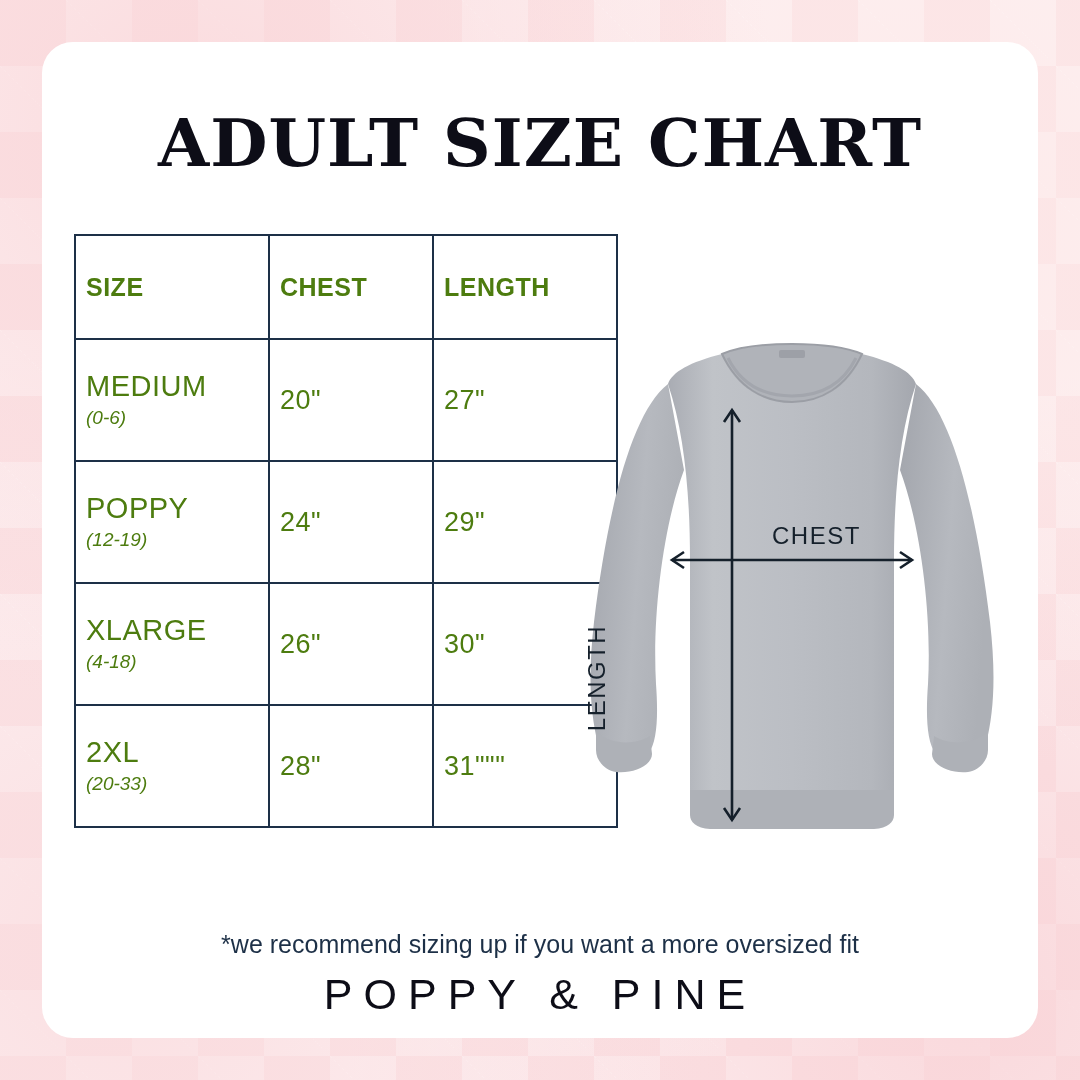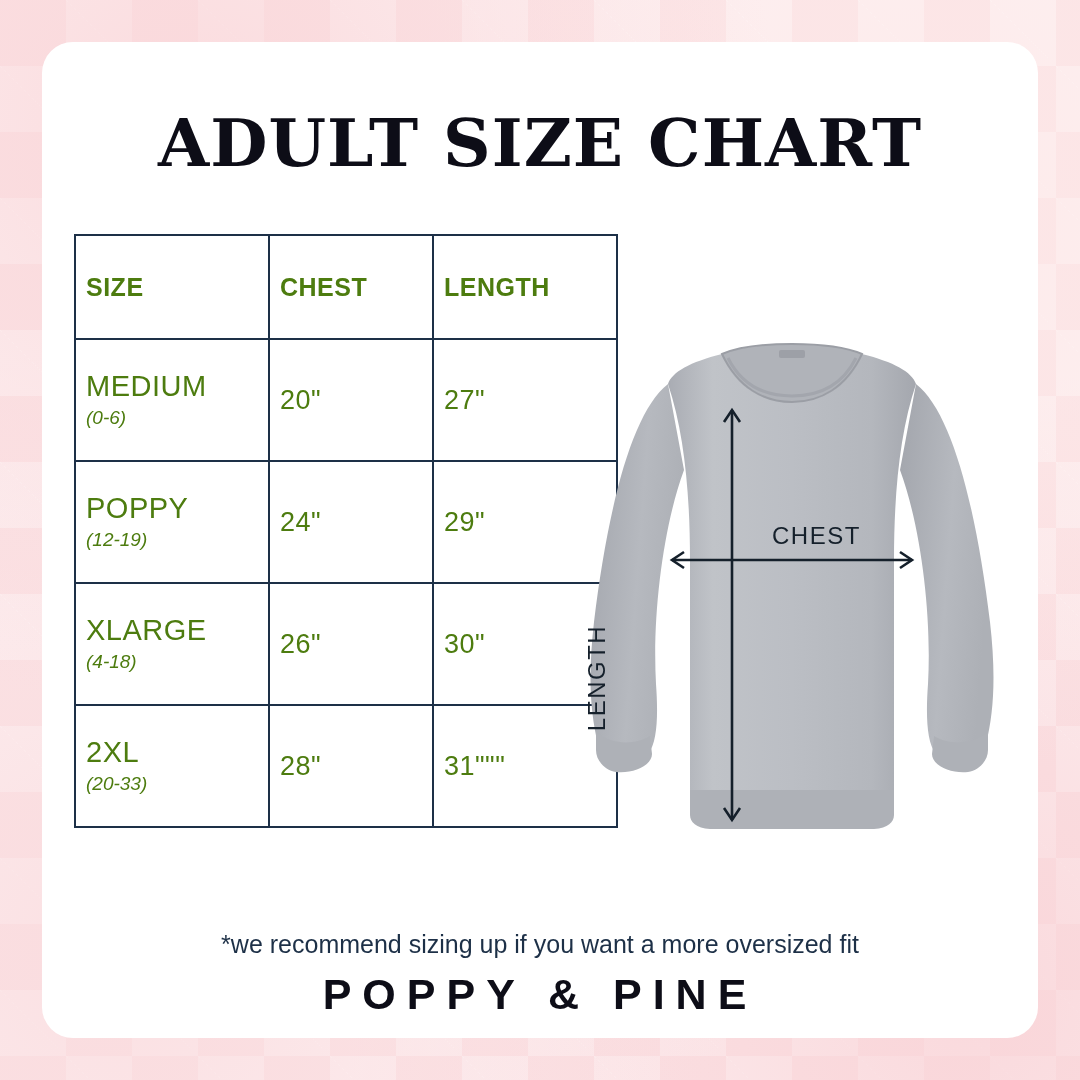--- a/index.html
+++ b/index.html
@@ -119,21 +119,21 @@
     font-size: 25px;
     color: #1d3047;
   }
   #brand {
     position: absolute;
     left: 0;
     top: 928px;
     width: 996px;
     text-align: center;
     font-size: 43px;
-    font-weight: bold;
+    font-weight: normal;
     letter-spacing: 11px;
     color: #0d0d17;
   }
 
   
   #garment {
     position: absolute;
     left: 530px;
     top: 250px;
     width: 440px;

